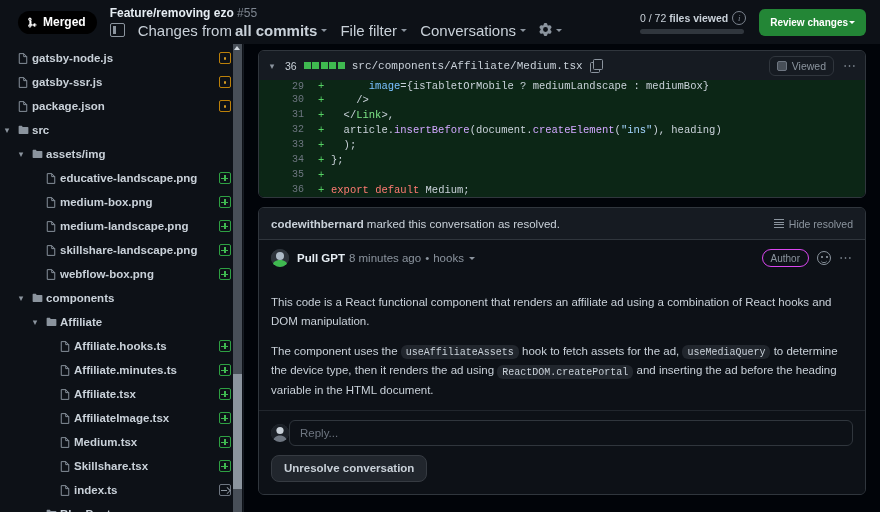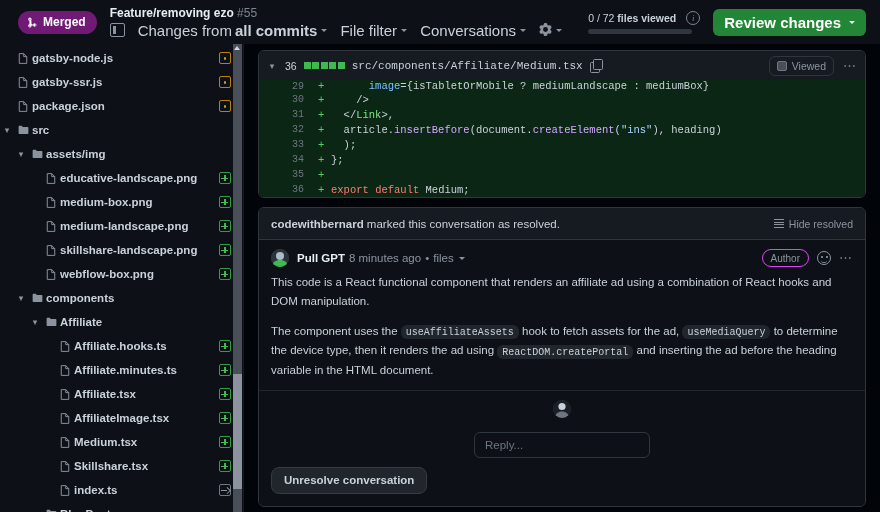--- a/index.html
+++ b/index.html
@@ -15,21 +15,21 @@
   
   .header {
     height: 44px; flex: 0 0 44px;
     background: #0d1117;
     display: flex; align-items: center;
     padding: 0 14px 0 18px;
     position: relative;
   }
   .merged-badge {
     display: inline-flex; align-items: center; gap: 5px;
-    background: #701a75; color: #fff;
+    background: #000000; color: #fff;
     border-radius: 999px;
     height: 23px; padding: 0 11px 0 9px;
     font-size: 12px; font-weight: bold;
     white-space: nowrap;
   }
   .merge-icon { display: inline-flex; }
   .title-wrap { margin-left: 13px; display: flex; flex-direction: column; gap: 2px; }
   .title-line { font-size: 12px; font-weight: bold; color: #e6edf3; white-space: nowrap; }
   .title-line .prnum { color: #7d8590; font-weight: normal; }
   .subnav { display: flex; align-items: center; gap: 13px; font-size: 15px; color: #c9d1d9; }
@@ -38,33 +38,33 @@
   .caret { width: 0; height: 0; border-left: 3.2px solid transparent; border-right: 3.2px solid transparent; border-top: 3.8px solid #8b949e; display: inline-block; margin-left: 1px; }
   .panel-icon {
     width: 15px; height: 14px; border: 1px solid #8b949e; border-radius: 2px;
     position: relative; display: inline-block;
   }
   .panel-icon::before {
     content: ""; position: absolute; left: 2px; top: 2px; bottom: 2px; width: 3px; background: #8b949e;
   }
   .header-right { margin-left: auto; display: flex; align-items: center; gap: 13px; }
   .files-viewed { display: flex; flex-direction: column; gap: 4px; align-items: flex-start; }
-  .fv-row { display: flex; align-items: center; gap: 10px; font-size: 10.5px; color: #c9d1d9; white-space: nowrap; }
+  .fv-row { display: flex; align-items: center; gap: 4px; font-size: 10.5px; color: #c9d1d9; white-space: nowrap; }
   .fv-row .bold { font-weight: bold; }
   .info-icon {
     width: 14px; height: 14px; border-radius: 50%; border: 1.2px solid #7d8590;
     color: #7d8590; font-size: 9px; line-height: 12px; text-align: center;
     font-family: "Liberation Serif", serif; font-style: italic; cursor: pointer;
   }
   .progress-track { width: 104px; height: 5px; border-radius: 3px; background: #30363d; }
   .review-btn {
     background: #238636; color: #fff; border: none; border-radius: 6px;
     height: 27px; padding: 0 11px;
-    font-size: 15px; font-weight: bold;
-    display: inline-flex; align-items: center; gap: 7px;
+    font-size: 10px; font-weight: bold;
+    display: inline-flex; align-items: center; 
     cursor: pointer; font-family: "Liberation Sans", sans-serif;
   }
   .review-btn .caret { border-top-color: #fff; }
 
   
   .body { flex: 1 1 auto; display: flex; min-height: 0; position: relative; }
 
   
   .sidebar {
     width: 244px; flex: 0 0 244px;
@@ -155,28 +155,28 @@
   .comment-head { display: flex; align-items: center; gap: 8px; padding: 9px 12px 4px 12px; }
   .avatar { width: 18px; height: 18px; border-radius: 50%; flex: 0 0 18px; overflow: hidden; background: #30363d; display: inline-flex; }
   .c-meta { font-size: 11.5px; color: #8b949e; display: flex; align-items: center; gap: 4px; }
   .c-meta .author-name { font-weight: bold; color: #e6edf3; }
   .c-right { margin-left: auto; display: flex; align-items: center; gap: 8px; }
   .pill { border: 1px solid #d946ef; border-radius: 999px; height: 18px; padding: 0 8px; font-size: 10px; color: #8b949e; display: inline-flex; align-items: center; cursor: pointer; }
   .smiley { width: 14px; height: 14px; border: 1.2px solid #8b949e; border-radius: 50%; position: relative; cursor: pointer; }
   .smiley::before { content: ""; position: absolute; left: 3px; top: 4px; width: 1.6px; height: 1.6px; background: #8b949e; border-radius: 50%; box-shadow: 5px 0 0 #8b949e; }
   .smiley::after { content: ""; position: absolute; left: 3px; top: 7px; width: 6px; height: 3px; border-bottom: 1.2px solid #8b949e; border-radius: 0 0 4px 4px; }
 
-  .comment-body { padding: 2px 12px 10px 12px; font-size: 11.5px; line-height: 1.65; color: #c9d1d9; }
+  .comment-body { padding: 2px 12px 10px 12px; font-size: 11.5px; line-height: 1.65; color: #c9d1d9; margin-top: 20px; }
   .comment-body p { margin-bottom: 11px; }
   .comment-body p:last-child { margin-bottom: 0; }
   code.inline {
     font-family: "Liberation Mono", monospace; font-size: 10px;
     background: #21262d; border-radius: 6px; padding: 1.5px 5px; color: #c9d1d9;
   }
-  .reply-row { display: flex; align-items: center; gap: 14px; padding: 9px 12px; border-top: 1px solid #21262d; background: #0d1117; flex-direction: column; }
+  .reply-row { display: flex; align-items: center; gap: 0; padding: 9px 12px; border-top: 1px solid #21262d; background: #0d1117; }
   .reply-input {
     flex: 1 1 auto; height: 26px; background: #0d1117;
     border: 1px solid #30363d; border-radius: 6px;
     padding: 0 10px; color: #8b949e; font-size: 11.5px;
     font-family: "Liberation Sans", sans-serif; outline: none;
   }
   .reply-input::placeholder { color: #6e7681; }
   .conv-actions { padding: 0 12px 12px 12px; background: #0d1117; }
   .unresolve-btn {
     background: #21262d; border: 1px solid #363b42; border-radius: 8px;
@@ -615,21 +615,21 @@
             <svg width="18" height="18" viewBox="0 0 18 18">
               <rect width="18" height="18" fill="#2d333b"></rect>
               <circle cx="9" cy="7" r="4" fill="#adbac7"></circle>
               <path d="M1 18c0-4.4 3.6-7 8-7s8 2.6 8 7z" fill="#3fb950"></path>
             </svg>
           </span>
           <span class="c-meta">
             <span class="author-name">Pull GPT</span>
             <span>8 minutes ago</span>
             <span>•</span>
-            <span>files</span>
+            <span>hooks</span>
             <i class="caret"></i>
           </span>
           <span class="c-right">
             <span class="pill">Author</span>
             <span class="smiley"></span>
             <span class="kebab">⋯</span>
           </span>
         </div>
 
         <div class="comment-body" id="commentbody">

